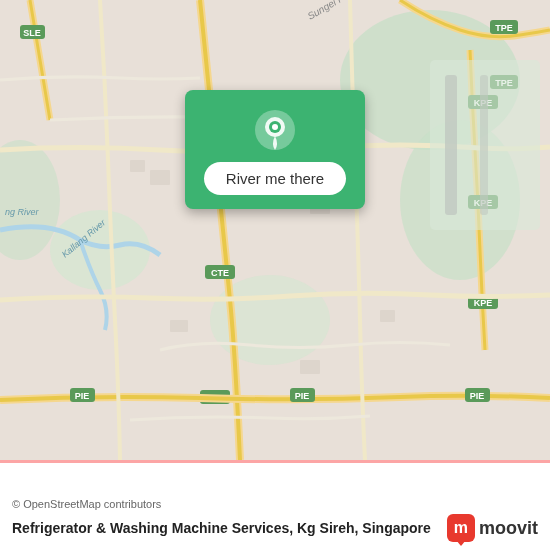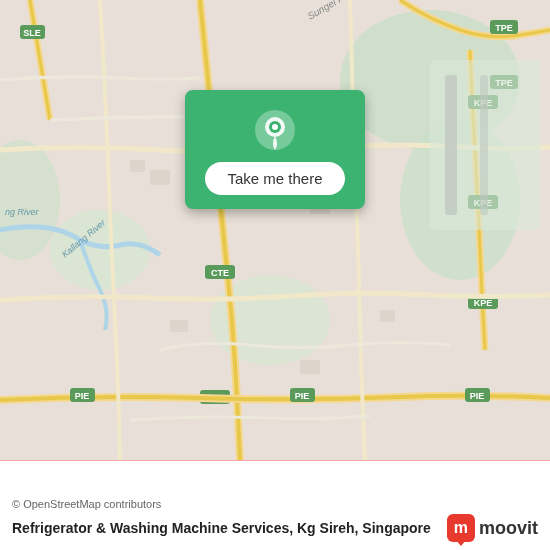--- a/index.html
+++ b/index.html
@@ -68,21 +68,21 @@
       width: 550px;
       height: 90px;
       background: white;
       position: absolute;
       bottom: 0;
       left: 0;
       display: flex;
       flex-direction: column;
       justify-content: flex-end;
       padding: 0 12px 8px 12px;
-      border-top: 1px solid #fca5a5;
+      border-top: 3px solid #fca5a5;
     }
 
     .osm-credit {
       font-size: 11px;
       color: #666;
       margin-bottom: 4px;
     }
 
     .location-info {
       display: flex;
@@ -227,21 +227,21 @@
 
   <div class="popup-card">
 
     <svg class="pin-icon" viewBox="0 0 44 44" xmlns="http://www.w3.org/2000/svg">
       <circle cx="22" cy="22" r="20" fill="white" opacity="0.3"></circle>
       <circle cx="22" cy="19" r="10" fill="white" opacity="0.9"></circle>
       <circle cx="22" cy="19" r="6" fill="#3cb371"></circle>
       <circle cx="22" cy="19" r="3" fill="white"></circle>
       <path d="M22,28 Q18,36 22,42 Q26,36 22,28" fill="white" opacity="0.9"></path>
     </svg>
-    <button class="take-me-btn">Take me there</button>
+    <button class="take-me-btn">River me there</button>
   </div>
 </div>
 
 <div id="bottom-bar">
   <div class="osm-credit">
     <span>© OpenStreetMap contributors</span>
   </div>
   <div class="location-info">
     <span class="location-name">Refrigerator &amp; Washing Machine Services, Kg Sireh, Singapore</span>
     <div class="moovit-logo">

